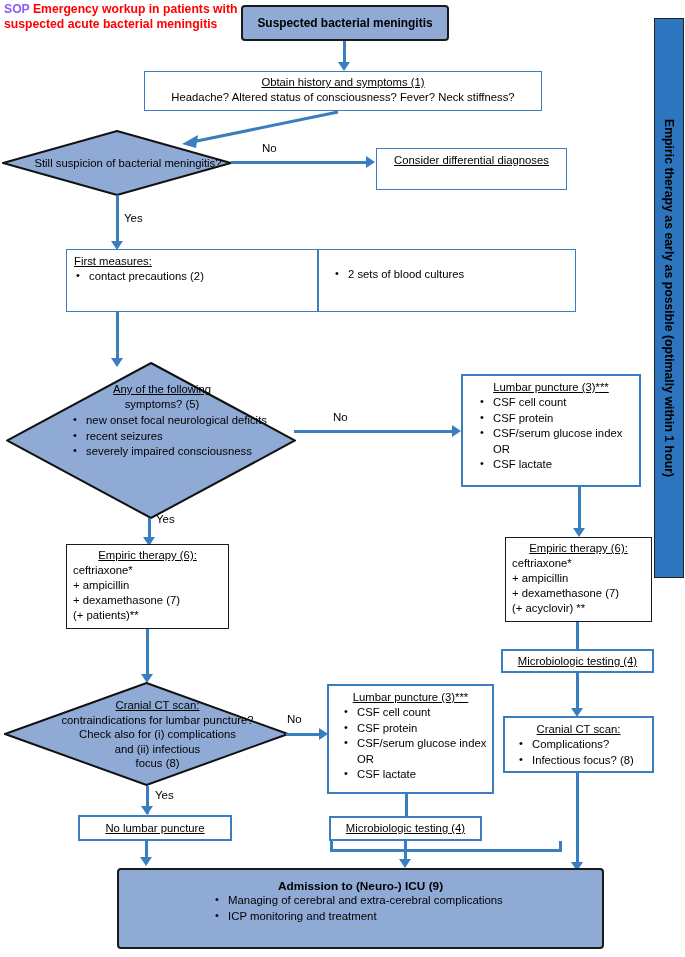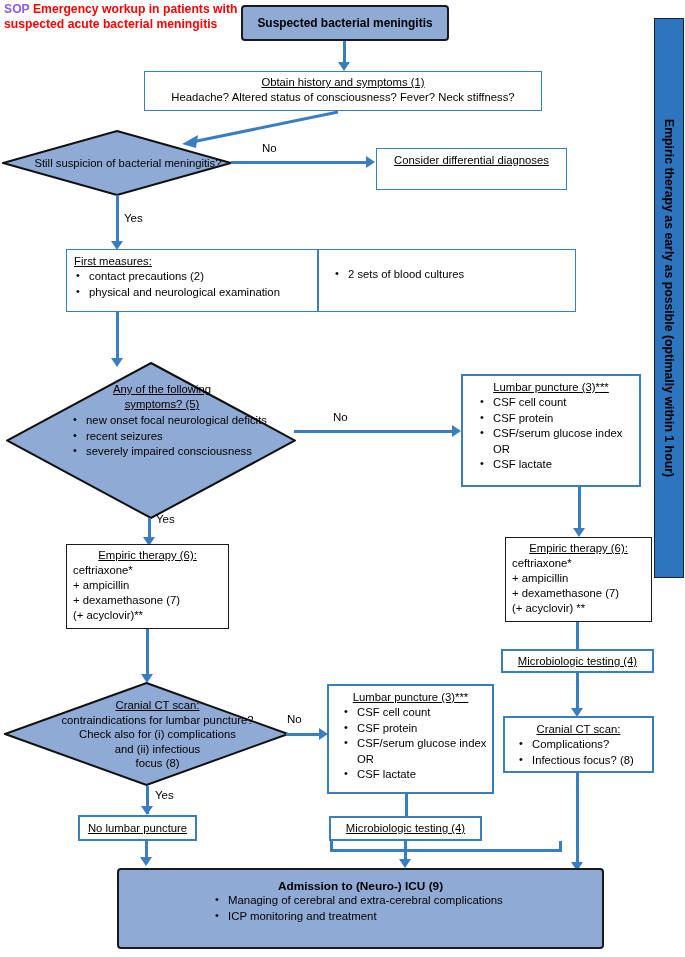--- a/index.html
+++ b/index.html
@@ -179,41 +179,40 @@
 
   <div class="abs vline" style="left:116px; top:195px; height:48px;"></div>
   <div class="abs arrow-down" style="left:111px; top:241px;"></div>
   <div class="abs edge-label" style="left:124px; top:212px;">Yes</div>
 
   <div class="abs box" style="left:66px; top:249px; width:510px; height:63px; display:flex;">
     <div style="flex:0 0 250px; padding:4px 5px 0 7px; box-sizing:border-box;">
       <span class="hdr left">First measures:</span>
       <ul class="bl">
         <li>contact precautions (2)</li>
-        <li>physical and neurological examination</li>
       </ul>
     </div>
     <div style="flex:0 0 2px; background:#3a7ebf;"></div>
     <div style="flex:1; padding:17px 5px 0 14px; box-sizing:border-box;">
       <ul class="bl">
         <li>2 sets of blood cultures</li>
       </ul>
     </div>
   </div>
 
   <div class="abs vline" style="left:116px; top:312px; height:49px;"></div>
   <div class="abs arrow-down" style="left:111px; top:358px;"></div>
 
   <div class="abs diamond-wrap" style="left:6px; top:362px; width:290px; height:157px;">
     <svg class="diamond-shape" viewBox="0 0 290 157" preserveAspectRatio="none">
       <polygon points="145,1 289,78.5 145,156 1,78.5" fill="#8faad4" stroke="#111111" stroke-width="2"></polygon>
     </svg>
     <div class="diamond-text" style="justify-content:flex-start; padding-top:20px; box-sizing:border-box;">
       <div class="inner" style="text-decoration:underline;">Any of the following</div>
-      <div class="inner" style="text-decoration:underline;">symptoms? (5)</div>
+      <div class="inner" style="">symptoms? (5)</div>
       <ul class="bl" style="text-align:left; margin-top:1px; padding-left:14px;">
         <li>new onset focal neurological deficits</li>
         <li>recent seizures</li>
         <li>severely impaired consciousness</li>
       </ul>
     </div>
   </div>
 
   <div class="abs hline" style="left:294px; top:430px; width:160px;"></div>
   <div class="abs arrow-right" style="left:452px; top:425px;"></div>
@@ -235,21 +234,21 @@
 
   <div class="abs vline" style="left:148px; top:518px; height:22px;"></div>
   <div class="abs arrow-down" style="left:143px; top:537px;"></div>
   <div class="abs edge-label" style="left:156px; top:513px;">Yes</div>
 
   <div class="abs box black" style="left:66px; top:544px; width:163px; height:85px; padding:3px 6px 0 6px;">
     <span class="hdr">Empiric therapy (6):</span>
     <div>ceftriaxone*</div>
     <div>+ ampicillin</div>
     <div>+ dexamethasone (7)</div>
-    <div>(+ acyclovir)**</div>
+    <div>(+ patients)**</div>
   </div>
 
   <div class="abs box black" style="left:505px; top:537px; width:147px; height:85px; padding:3px 6px 0 6px;">
     <span class="hdr">Empiric therapy (6):</span>
     <div>ceftriaxone*</div>
     <div>+ ampicillin</div>
     <div>+ dexamethasone (7)</div>
     <div>(+ acyclovir) **</div>
   </div>
 
@@ -303,21 +302,21 @@
       <li>CSF lactate</li>
     </ul>
   </div>
 
   <div class="abs vline" style="left:405px; top:794px; height:22px;"></div>
 
   <div class="abs vline" style="left:146px; top:786px; height:28px;"></div>
   <div class="abs arrow-down" style="left:141px; top:806px;"></div>
   <div class="abs edge-label" style="left:155px; top:789px;">Yes</div>
 
-  <div class="abs box thick" style="left:78px; top:815px; width:119px; height:26px; padding:4px 4px 0 4px;">
+  <div class="abs box thick" style="left:78px; top:815px; width:154px; height:26px; padding:4px 4px 0 4px;">
     <span class="hdr">No lumbar puncture</span>
   </div>
 
   <div class="abs box thick" style="left:329px; top:816px; width:153px; height:25px; padding:3px 4px 0 4px;">
     <span class="hdr">Microbiologic testing (4)</span>
   </div>
 
   <div class="abs vline" style="left:145px; top:841px; height:22px;"></div>
   <div class="abs arrow-down" style="left:140px; top:857px;"></div>
 

